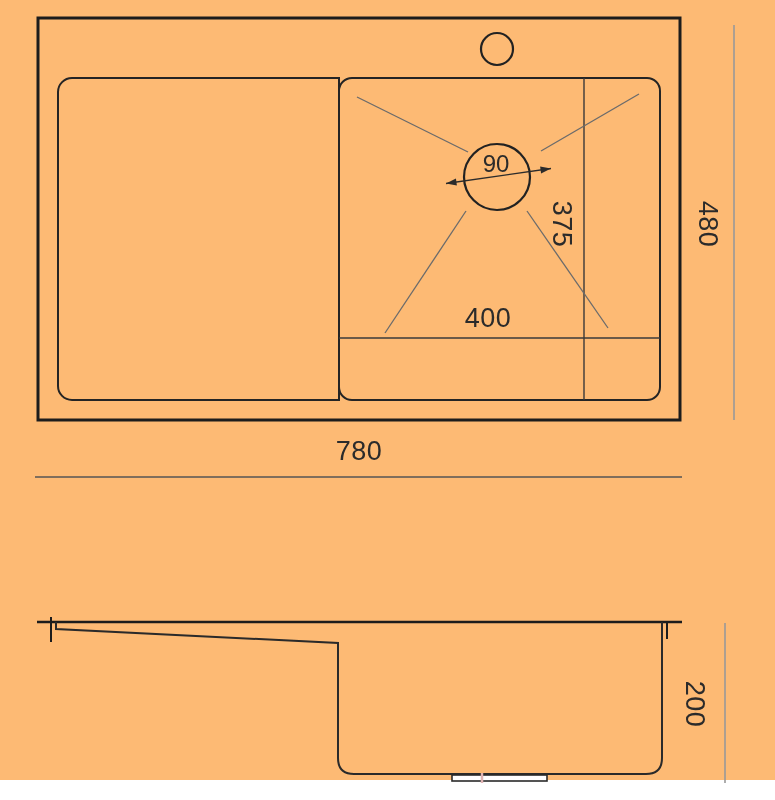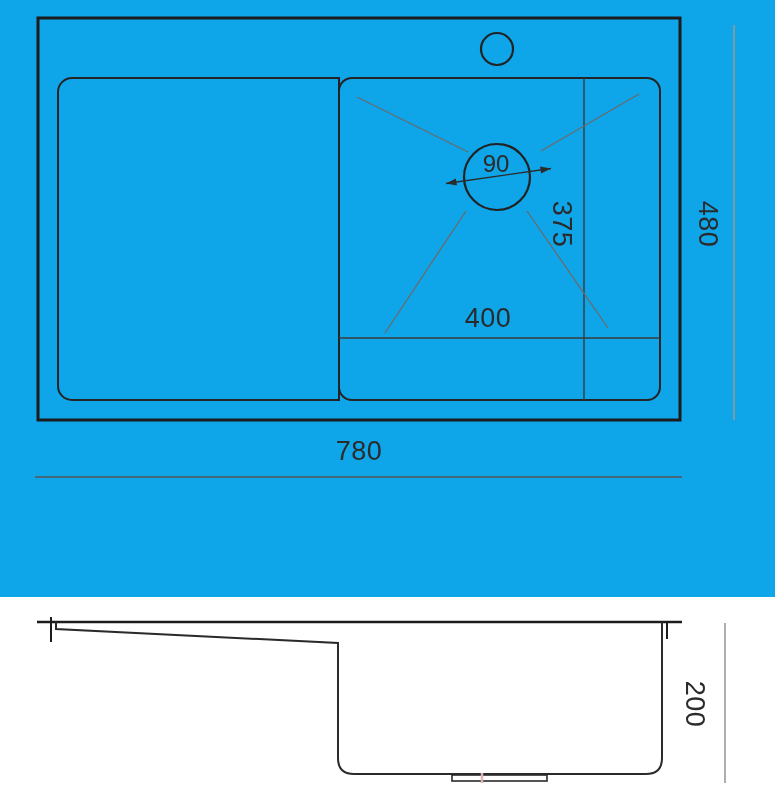--- a/index.html
+++ b/index.html
@@ -1,20 +1,20 @@
 <!DOCTYPE html>
 <html><head>
 <meta charset="utf-8">
 <style>
   html,body{
     margin:0;padding:0;background:#ffffff;
     width:775px;height:800px;overflow:hidden;
     font-family:"Liberation Sans", sans-serif;
   }
-  .stage{position:relative;width:775px;height:597px;background:#0ea5e9;}
+  .stage{position:relative;width:775px;height:780px;background:#fdba74;}
   svg{display:block;}
   text{fill:#2b2b2b;}
   .dim-num{font-size:27px;letter-spacing:0.5px;}
   .dim-num-small{font-size:24px;}
 </style>
 </head>
 <body>
 
 <div class="stage">
 <svg width="775" height="800" viewBox="0 0 775 800">

